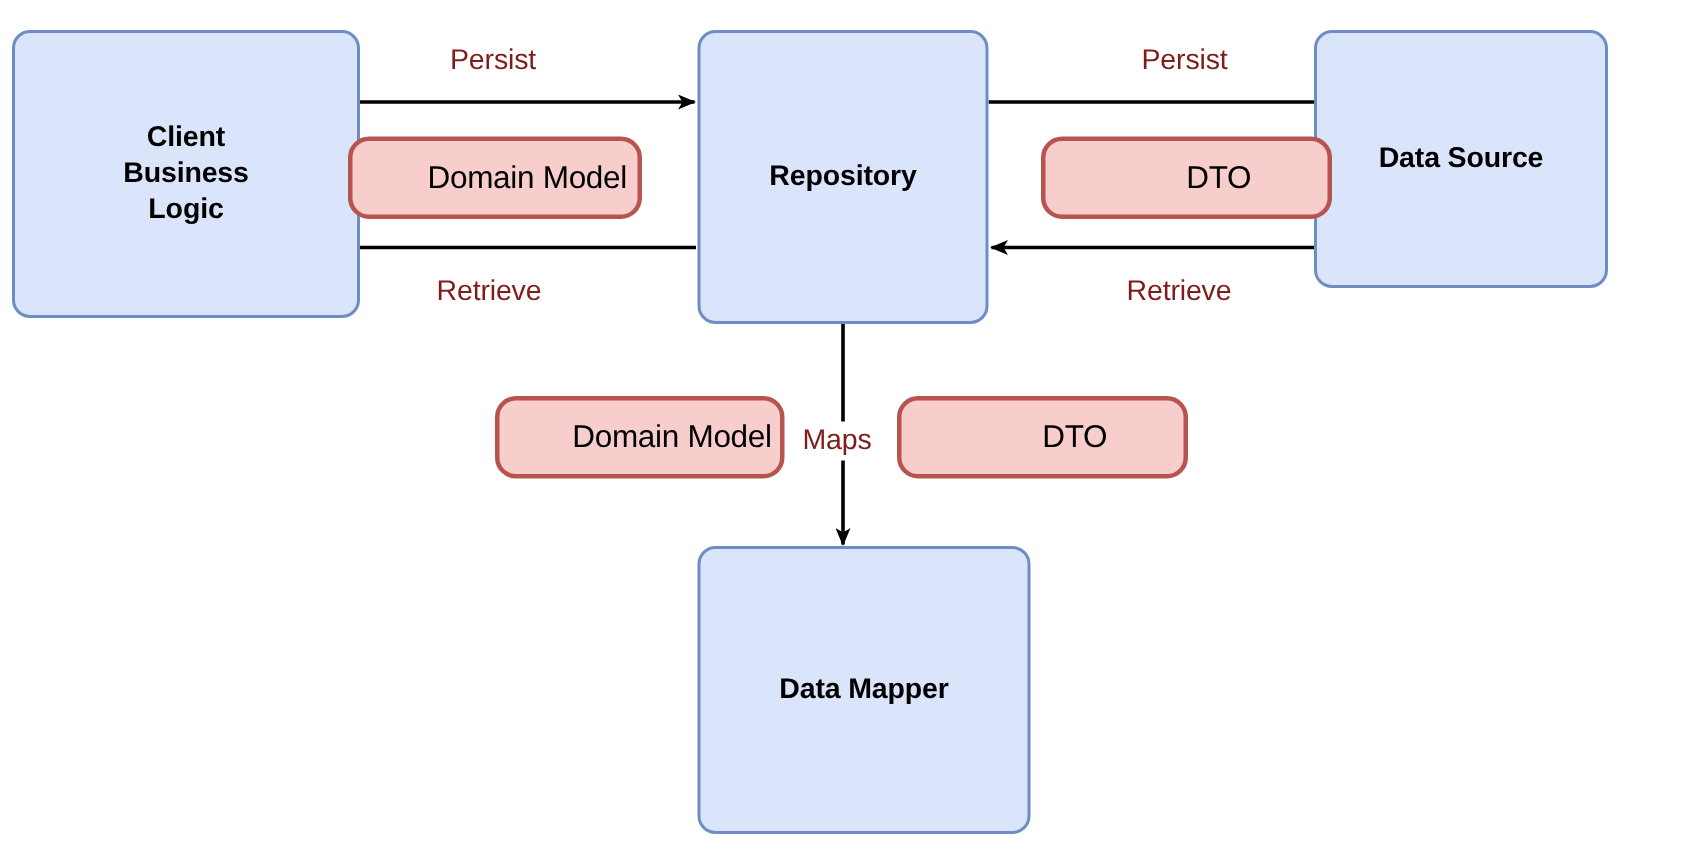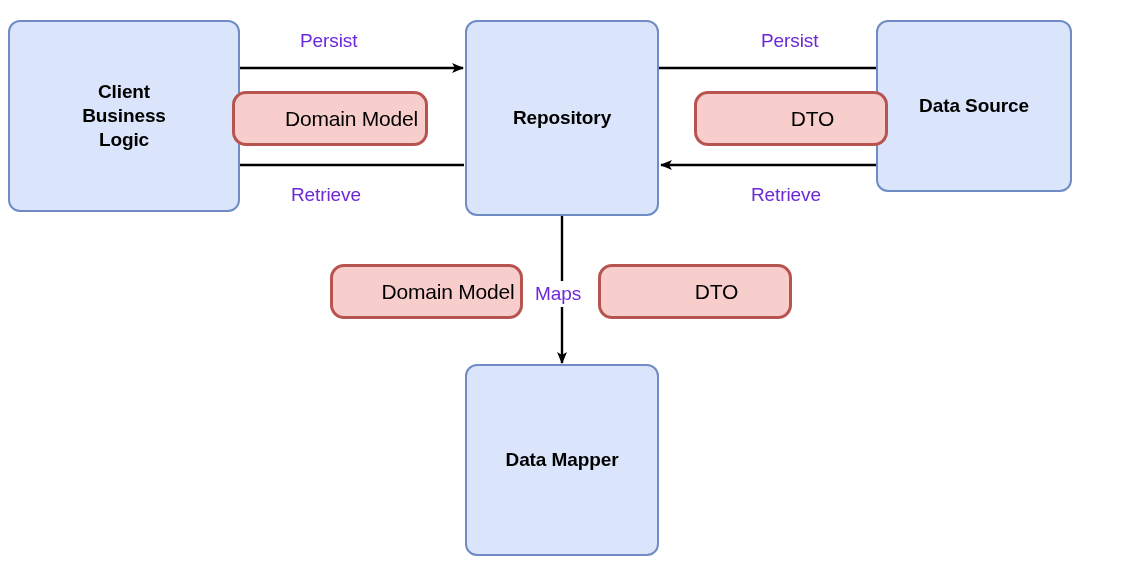--- a/index.html
+++ b/index.html
@@ -62,21 +62,21 @@
     font-weight: normal;
     font-size: 21px;
     color: #000000;
     letter-spacing: -0.2px;
   }
   .edge-label {
     position: absolute;
     font-family: "Liberation Sans", sans-serif;
     font-weight: normal;
     font-size: 19px;
-    color: #6d28d9;
+    color: #7f1d1d;
     background: #ffffff;
     white-space: nowrap;
     letter-spacing: -0.1px;
   }
 </style>
 </head>
 <body>
 
 <div id="canvas">
 
@@ -111,21 +111,21 @@
   </div>
 
   <div class="node-box" style="left:465px; top:20px; width:194px; height:196px;">
     <span class="node-label">Repository</span>
   </div>
 
   <div class="node-box" style="left:876px; top:20px; width:196px; height:172px;">
     <span class="node-label">Data Source</span>
   </div>
 
-  <div class="node-box" style="left:465px; top:364px; width:194px; height:192px;">
+  <div class="node-box" style="left:465px; top:364px; width:222px; height:192px;">
     <span class="node-label">Data Mapper</span>
   </div>
 
   <div class="tag-box" style="left:232px; top:91px; width:196px; height:55px;">
     <span class="tag-label">Domain Model</span>
   </div>
 
   <div class="tag-box" style="left:694px; top:91px; width:194px; height:55px;">
     <span class="tag-label">DTO</span>
   </div>

